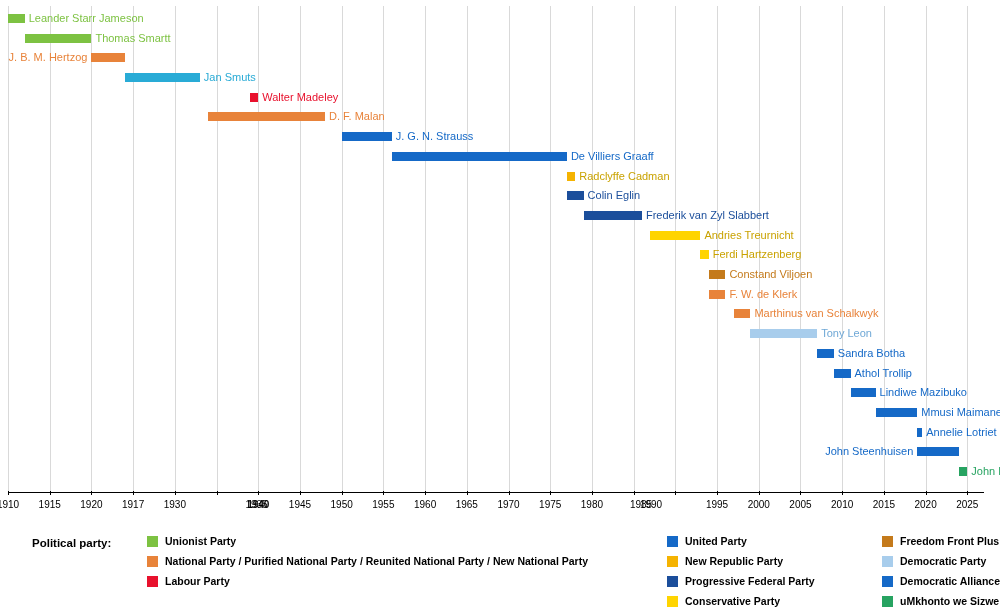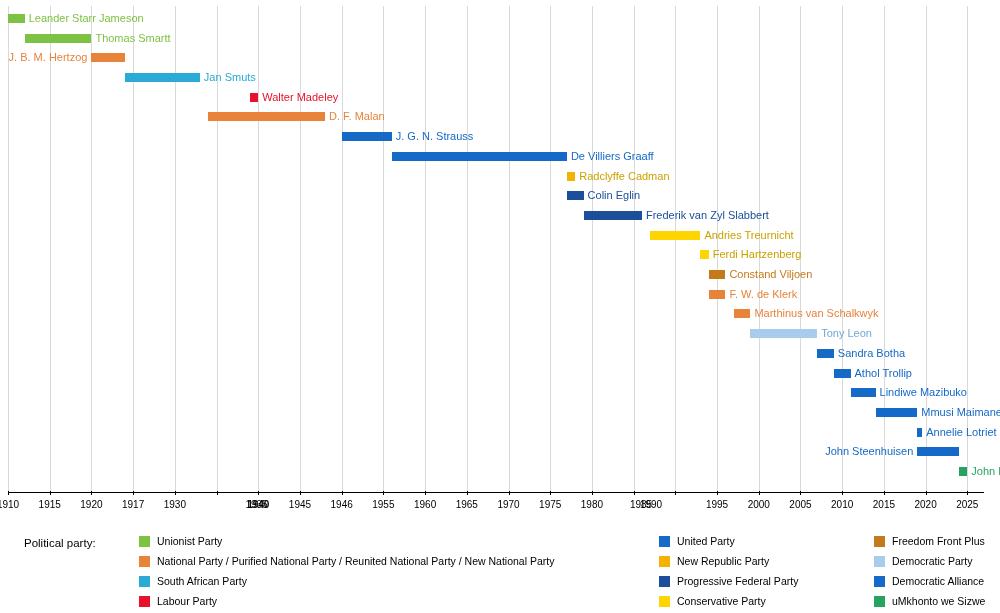--- a/index.html
+++ b/index.html
@@ -61,22 +61,22 @@
   }
   .bar-label{
     position:absolute;
     font-size:11px;
     white-space:nowrap;
     line-height:11px;
   }
   .bar-label.left{ text-align:right; }
   #legend{
     position:absolute;
-    left:4px;top:512px;
-    width:884px;height:101px;
+    left:12px;top:512px;
+    width:884px;height:101px;font-weight:bold;
   }
   .legend-title{
     position:absolute;
     left:20px;top:25px;
     font-size:11.5px;
   }
   .legend-col{
     position:absolute;
     top:19px;
   }
@@ -119,21 +119,21 @@
       <div class="tick" style="left: 208.547px;"></div>
       <div class="tick-label" style="left: 208.547px; margin-left: 40px;">1935</div>
       <div class="gridline" style="left: 250.256px;"></div>
       <div class="tick" style="left: 250.256px;"></div>
       <div class="tick-label" style="left: 250.256px; font-weight: bold;">1940</div>
       <div class="gridline" style="left: 291.966px;"></div>
       <div class="tick" style="left: 291.966px;"></div>
       <div class="tick-label" style="left: 291.966px;">1945</div>
       <div class="gridline" style="left: 333.675px;"></div>
       <div class="tick" style="left: 333.675px;"></div>
-      <div class="tick-label" style="left: 333.675px;">1946</div>
+      <div class="tick-label" style="left: 333.675px;">1950</div>
       <div class="gridline" style="left: 375.385px;"></div>
       <div class="tick" style="left: 375.385px;"></div>
       <div class="tick-label" style="left: 375.385px;">1955</div>
       <div class="gridline" style="left: 417.094px;"></div>
       <div class="tick" style="left: 417.094px;"></div>
       <div class="tick-label" style="left: 417.094px;">1960</div>
       <div class="gridline" style="left: 458.803px;"></div>
       <div class="tick" style="left: 458.803px;"></div>
       <div class="tick-label" style="left: 458.803px;">1965</div>
       <div class="gridline" style="left: 500.513px;"></div>
@@ -228,24 +228,20 @@
 <div class="legend-col" style="left: 135px;">
       <div class="legend-item">
         <span class="swatch" style="background: rgb(125, 194, 66);"></span>
         <span class="legend-label">Unionist Party</span>
       </div>
       <div class="legend-item">
         <span class="swatch" style="background: rgb(232, 131, 58);"></span>
         <span class="legend-label">National Party / Purified National Party / Reunited National Party / New National Party</span>
       </div>
       <div class="legend-item">
-        <span class="swatch" style="background: rgb(41, 171, 214);"></span>
-        <span class="legend-label">South African Party</span>
-      </div>
-      <div class="legend-item">
         <span class="swatch" style="background: rgb(232, 17, 45);"></span>
         <span class="legend-label">Labour Party</span>
       </div>
     </div>
     <div class="legend-col" style="left: 655px;">
       <div class="legend-item">
         <span class="swatch" style="background: rgb(21, 105, 199);"></span>
         <span class="legend-label">United Party</span>
       </div>
       <div class="legend-item">

